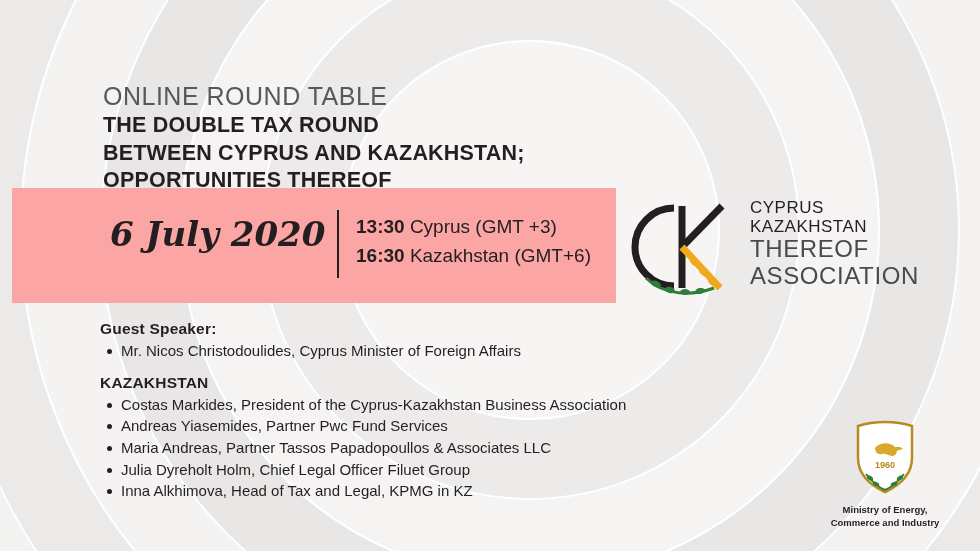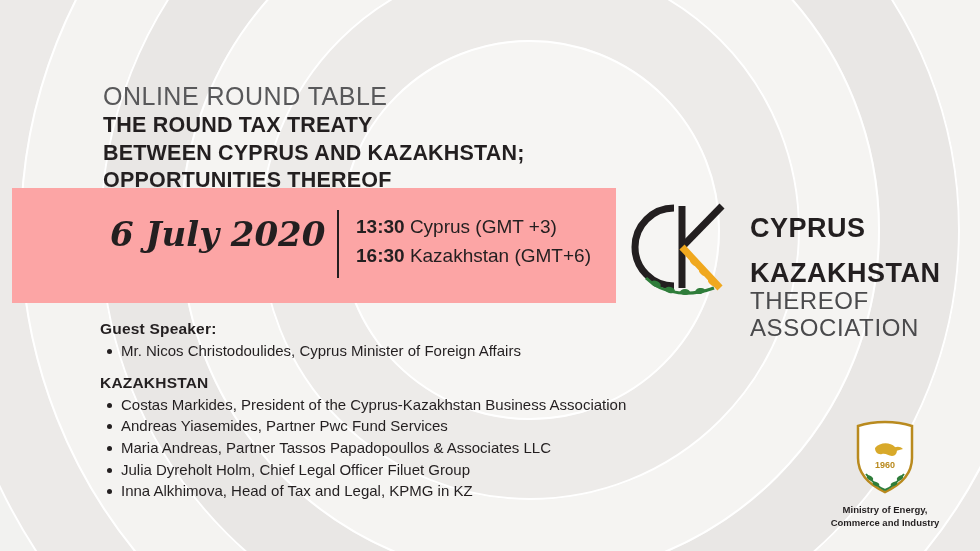--- a/index.html
+++ b/index.html
@@ -140,24 +140,23 @@
     left: 0; top: 0;
     width: 112px; height: 110px;
   }
   .ckba-text {
     position: absolute;
     left: 120px; top: 6px;
     color: #231f20;
     line-height: 1.12;
   }
   .ckba-text .l1, .ckba-text .l2 {
-    font-size: 27px;
-    font-weight: bold;
+    font-size: 17px;
+    font-weight: normal;
     letter-spacing: 0.5px;
-    margin-top: 15px;
   }
   .ckba-text .l3, .ckba-text .l4 {
     font-size: 24px;
     font-weight: 400;
     letter-spacing: 0.6px;
     color: #4a4a4c;
   }
 
   
   .ministry {
@@ -194,21 +193,21 @@
     <div class="ring" style="width:540px;height:540px;left:260px;top:-40px;border-width:2px;"></div>
     <div class="ring" style="width:380px;height:380px;left:340px;top:40px;border-width:2px;"></div>
 
     <div class="shade" style="width:1320px;height:1320px;left:-130px;top:-430px;background:transparent;border:2px solid #ffffff;border-radius:50%;"></div>
   </div>
 
   <div class="content">
 
     <div class="kicker">ONLINE ROUND TABLE</div>
     <div class="headline">
-      <div>THE ROUND TAX TREATY</div>
+      <div>THE DOUBLE TAX ROUND</div>
       <div>BETWEEN CYPRUS AND KAZAKHSTAN;</div>
       <div>OPPORTUNITIES THEREOF</div>
     </div>
 
     <div class="banner">
       <div class="banner-date">6 July 2020</div>
       <div class="banner-divider"></div>
       <div class="banner-times">
         <div class="time-line">
           <span class="num">13:30 </span><span class="zone">Cyprus (GMT +3)</span>

